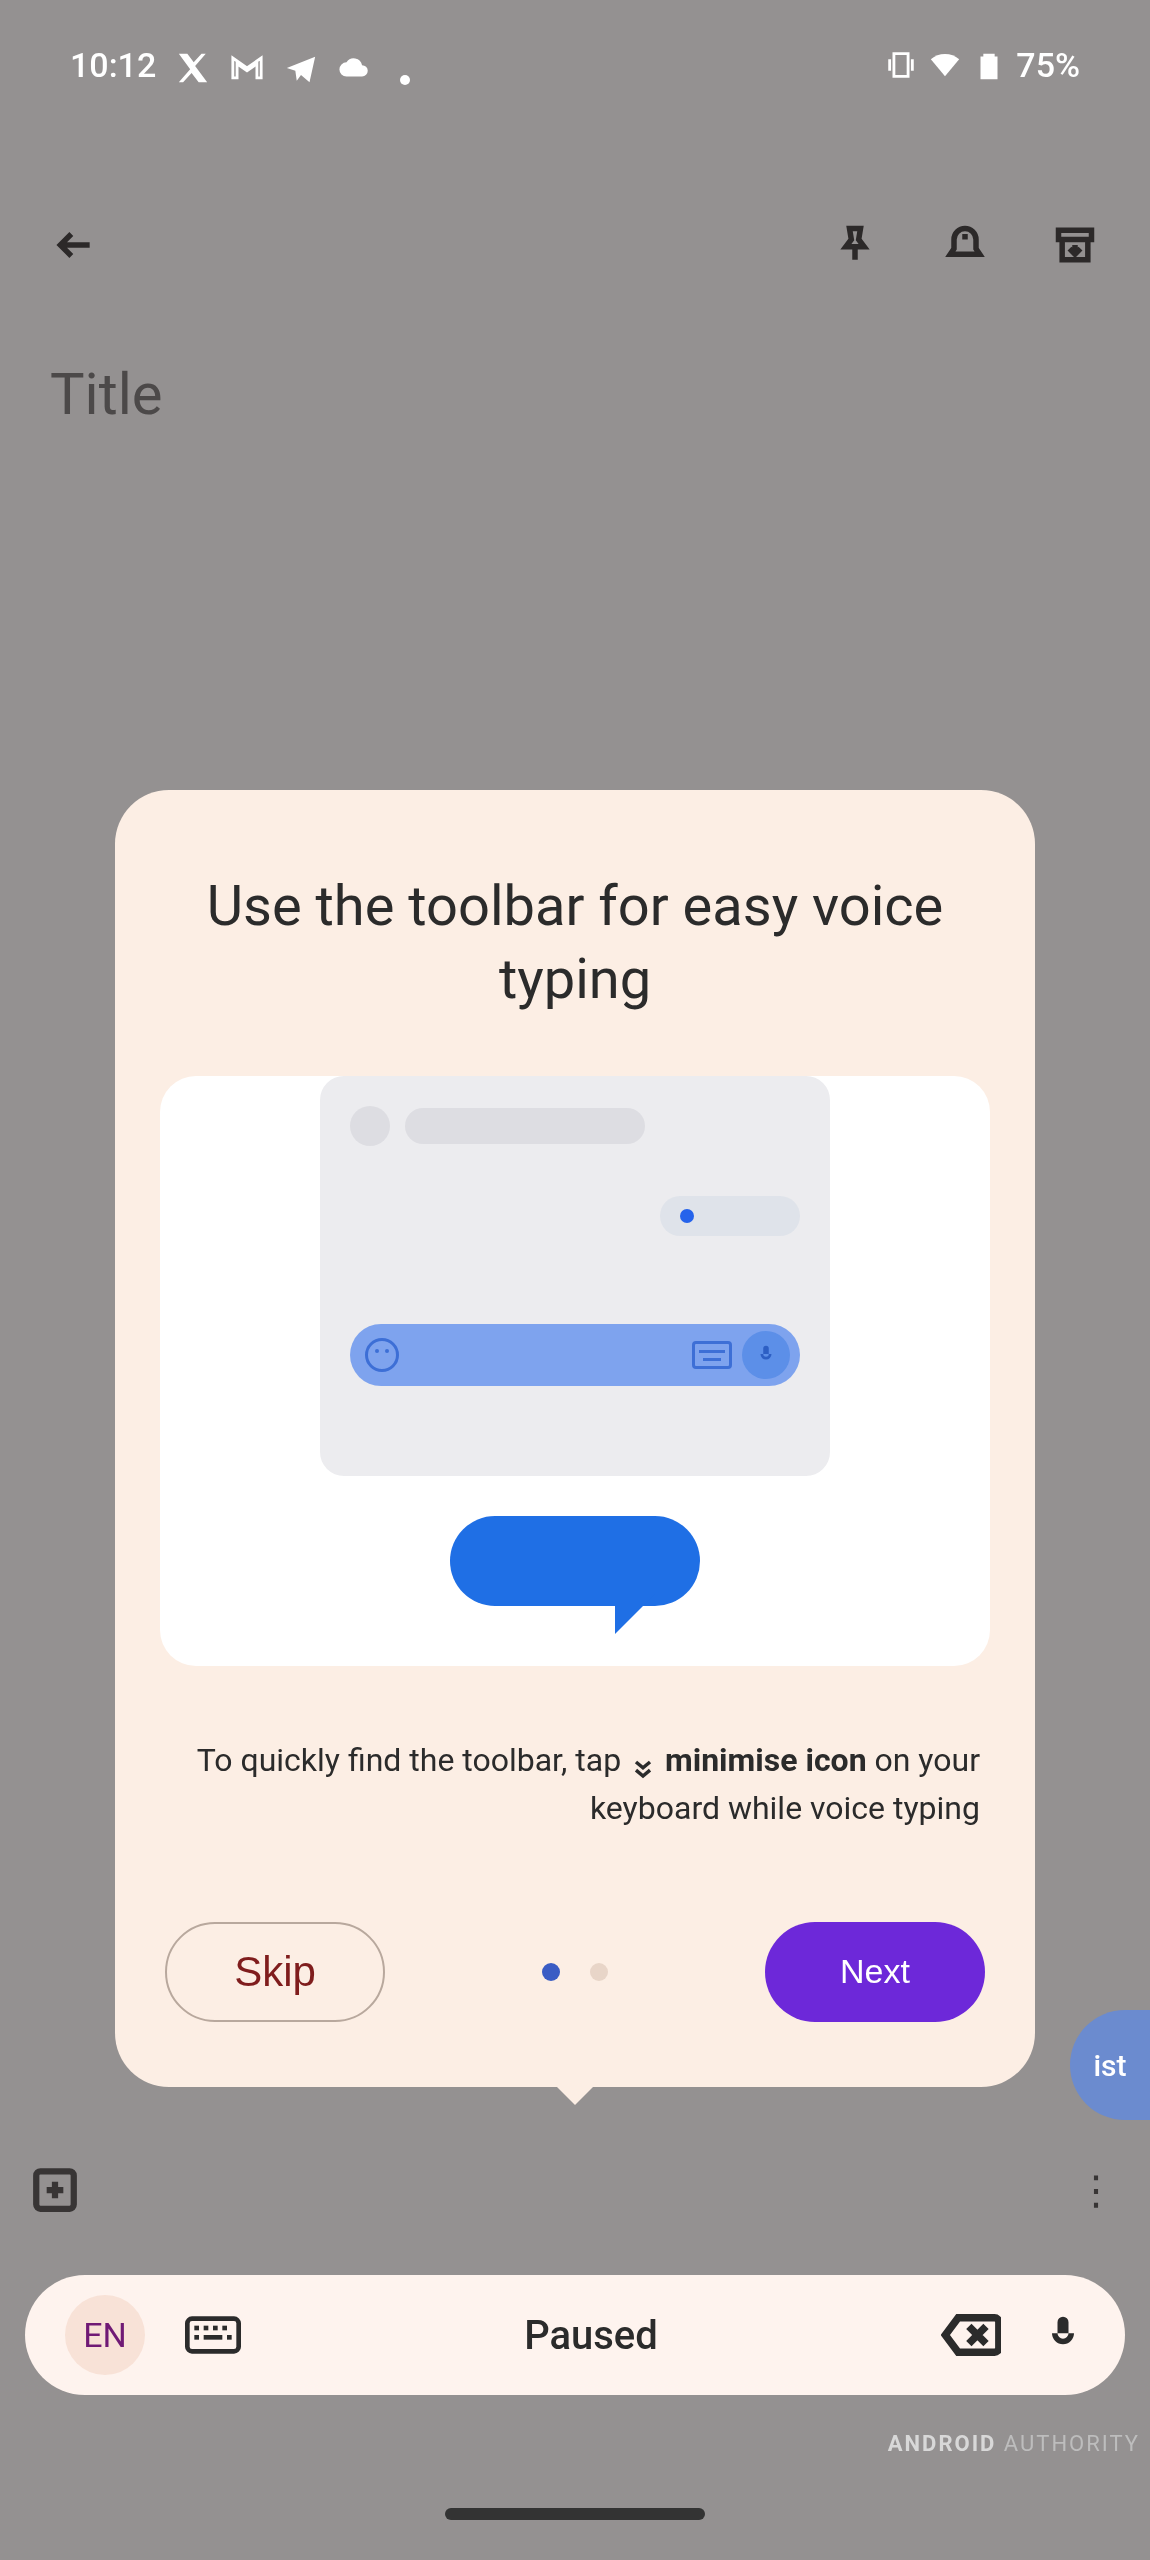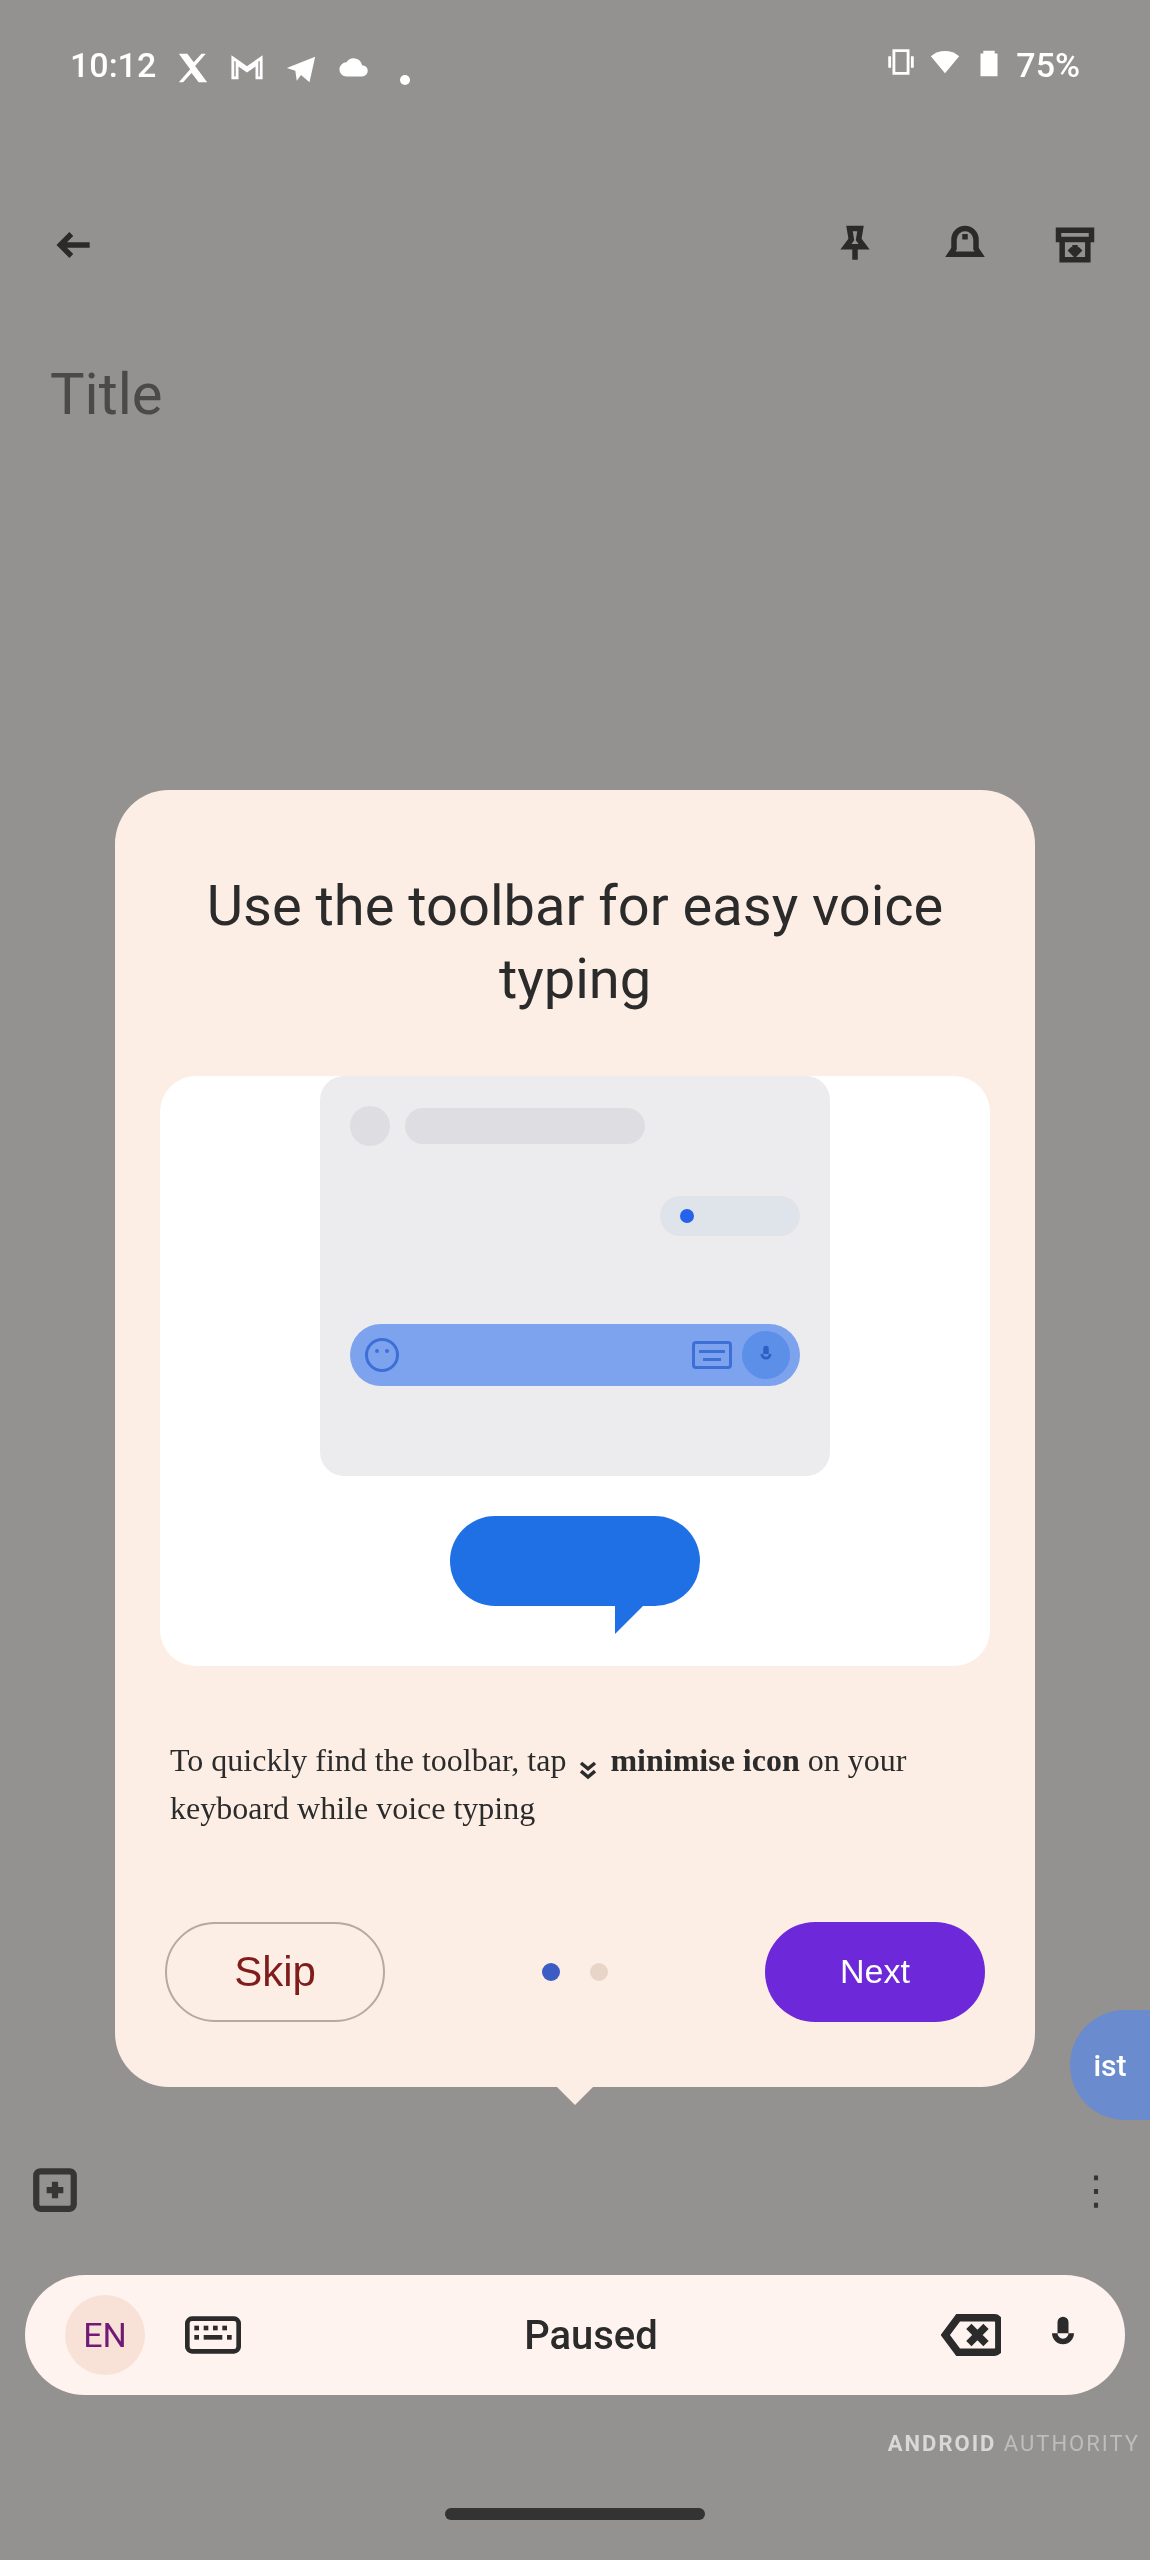--- a/index.html
+++ b/index.html
@@ -24,21 +24,21 @@
     display: flex;
     align-items: center;
     justify-content: space-between;
     padding: 0 70px 0 70px;
     color: #ffffff;
     font-size: 34px;
     font-weight: 500;
     z-index: 20;
   }
   .status-left { display: flex; align-items: flex-end; gap: 20px; }
-  .status-right { display: flex; gap: 10px; }
+  .status-right { display: flex; align-items: center; gap: 10px; }
   .sb-icon { width: 34px; height: 34px; display:inline-flex; align-items:center; justify-content:center; }
   .sb-icon svg { width:100%; height:100%; fill:#fff; }
   .dot { width:10px; height:10px; background:#fff; border-radius:50%; margin-left:8px;}
   
   .app-header {
     position: absolute;
     top: 190px;
     left: 0; right: 0;
     height: 110px;
     display: flex;
@@ -245,25 +245,24 @@
     bottom:-28px;
     right:45px;
     width:0;height:0;
     border-left:0px solid transparent;
     border-right:40px solid transparent;
     border-top:40px solid #1f6fe5;
   }
   .modal-desc {
     font-size: 32px;
     line-height: 1.5;
-    text-align:left;
+    text-align:right;
     color: #2b2b2b;
     padding: 0 10px;
     margin-bottom: 90px;
-    font-family: Liberation Serif, serif;
   }
   .modal-desc .bold { font-weight:700;}
   .modal-desc .chev-icon { display:inline-block; vertical-align:middle; width:28px;height:28px;}
   .modal-desc .chev-icon svg { width:100%;height:100%; stroke:#2b2b2b; fill:none; stroke-width:3;}
   .modal-footer {
     display:flex;
     align-items:center;
     justify-content:space-between;
     padding: 0 5px 20px 5px;
   }

